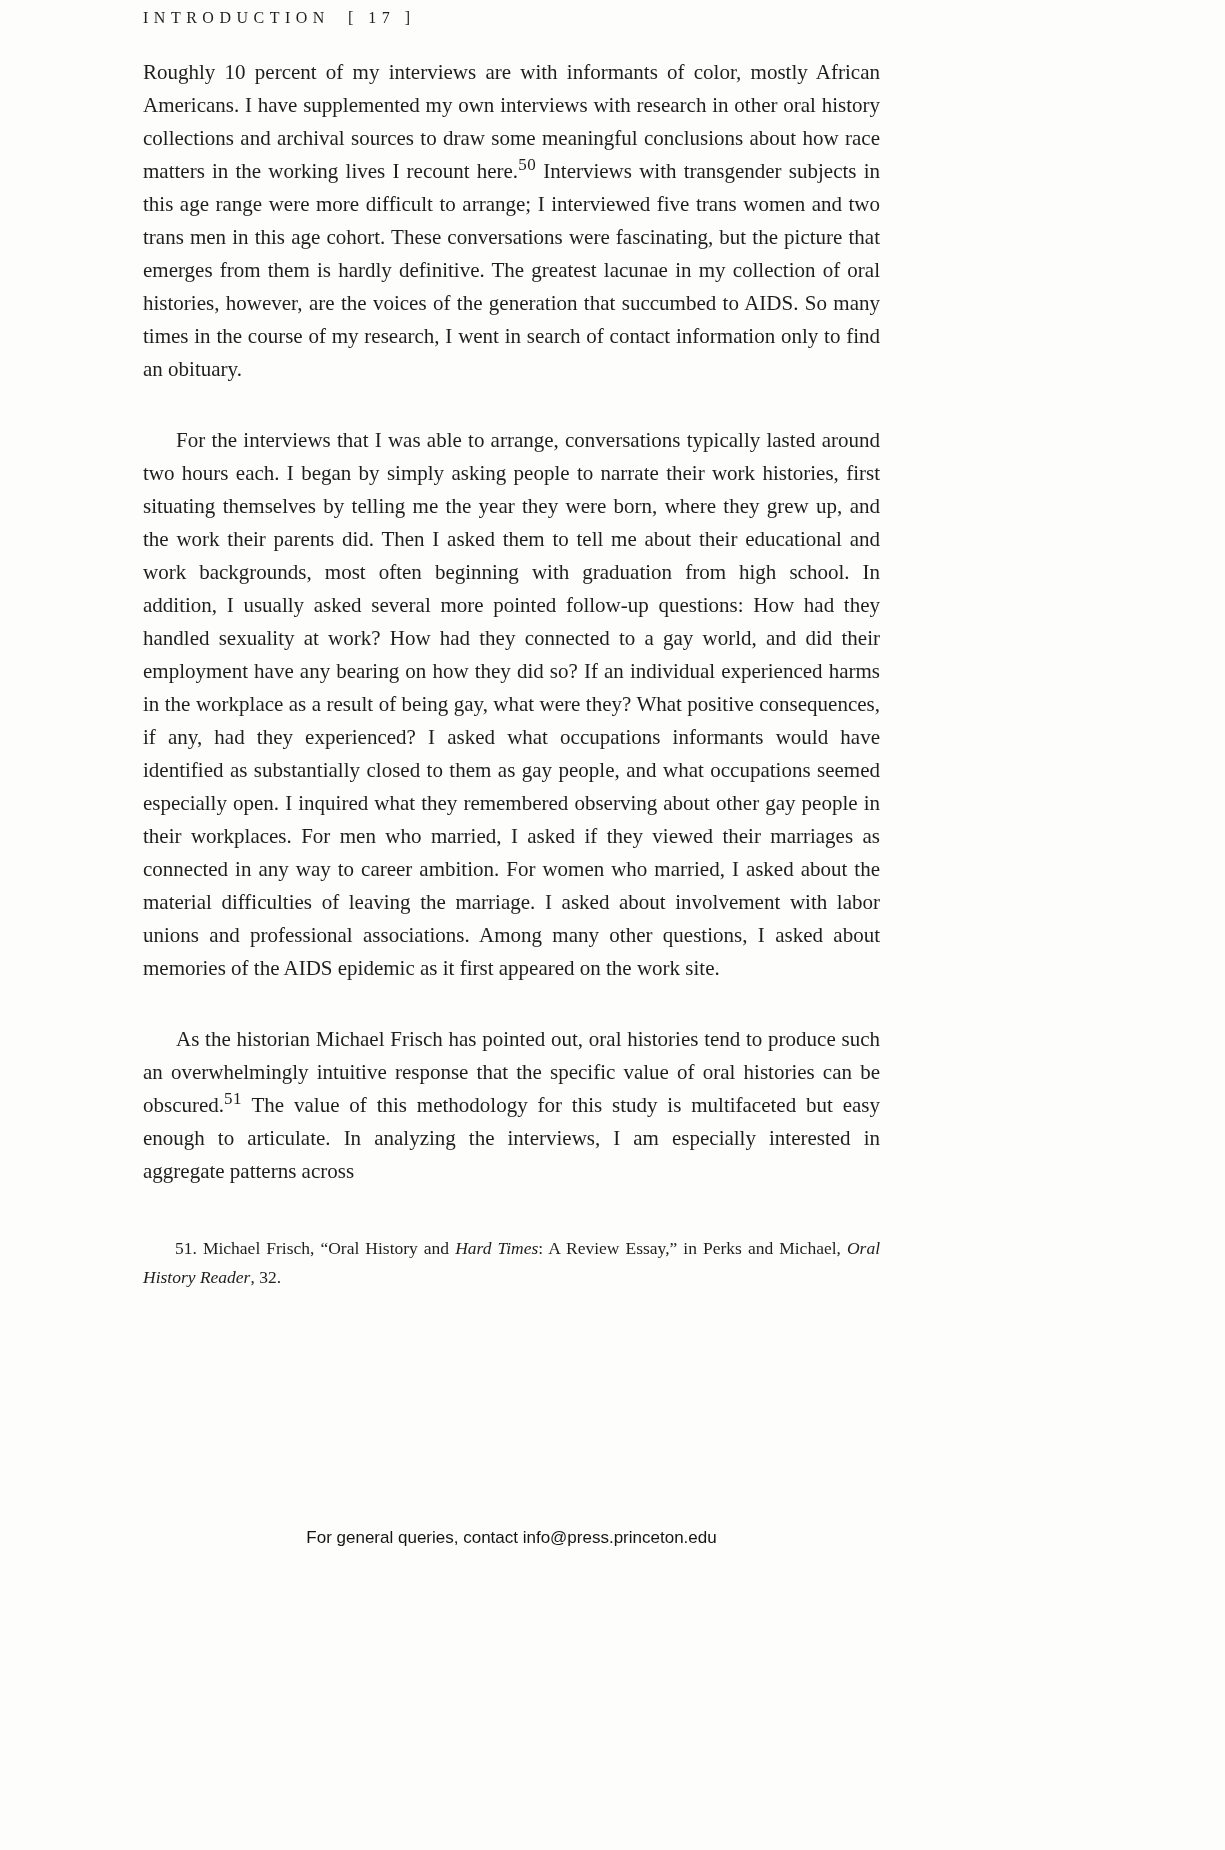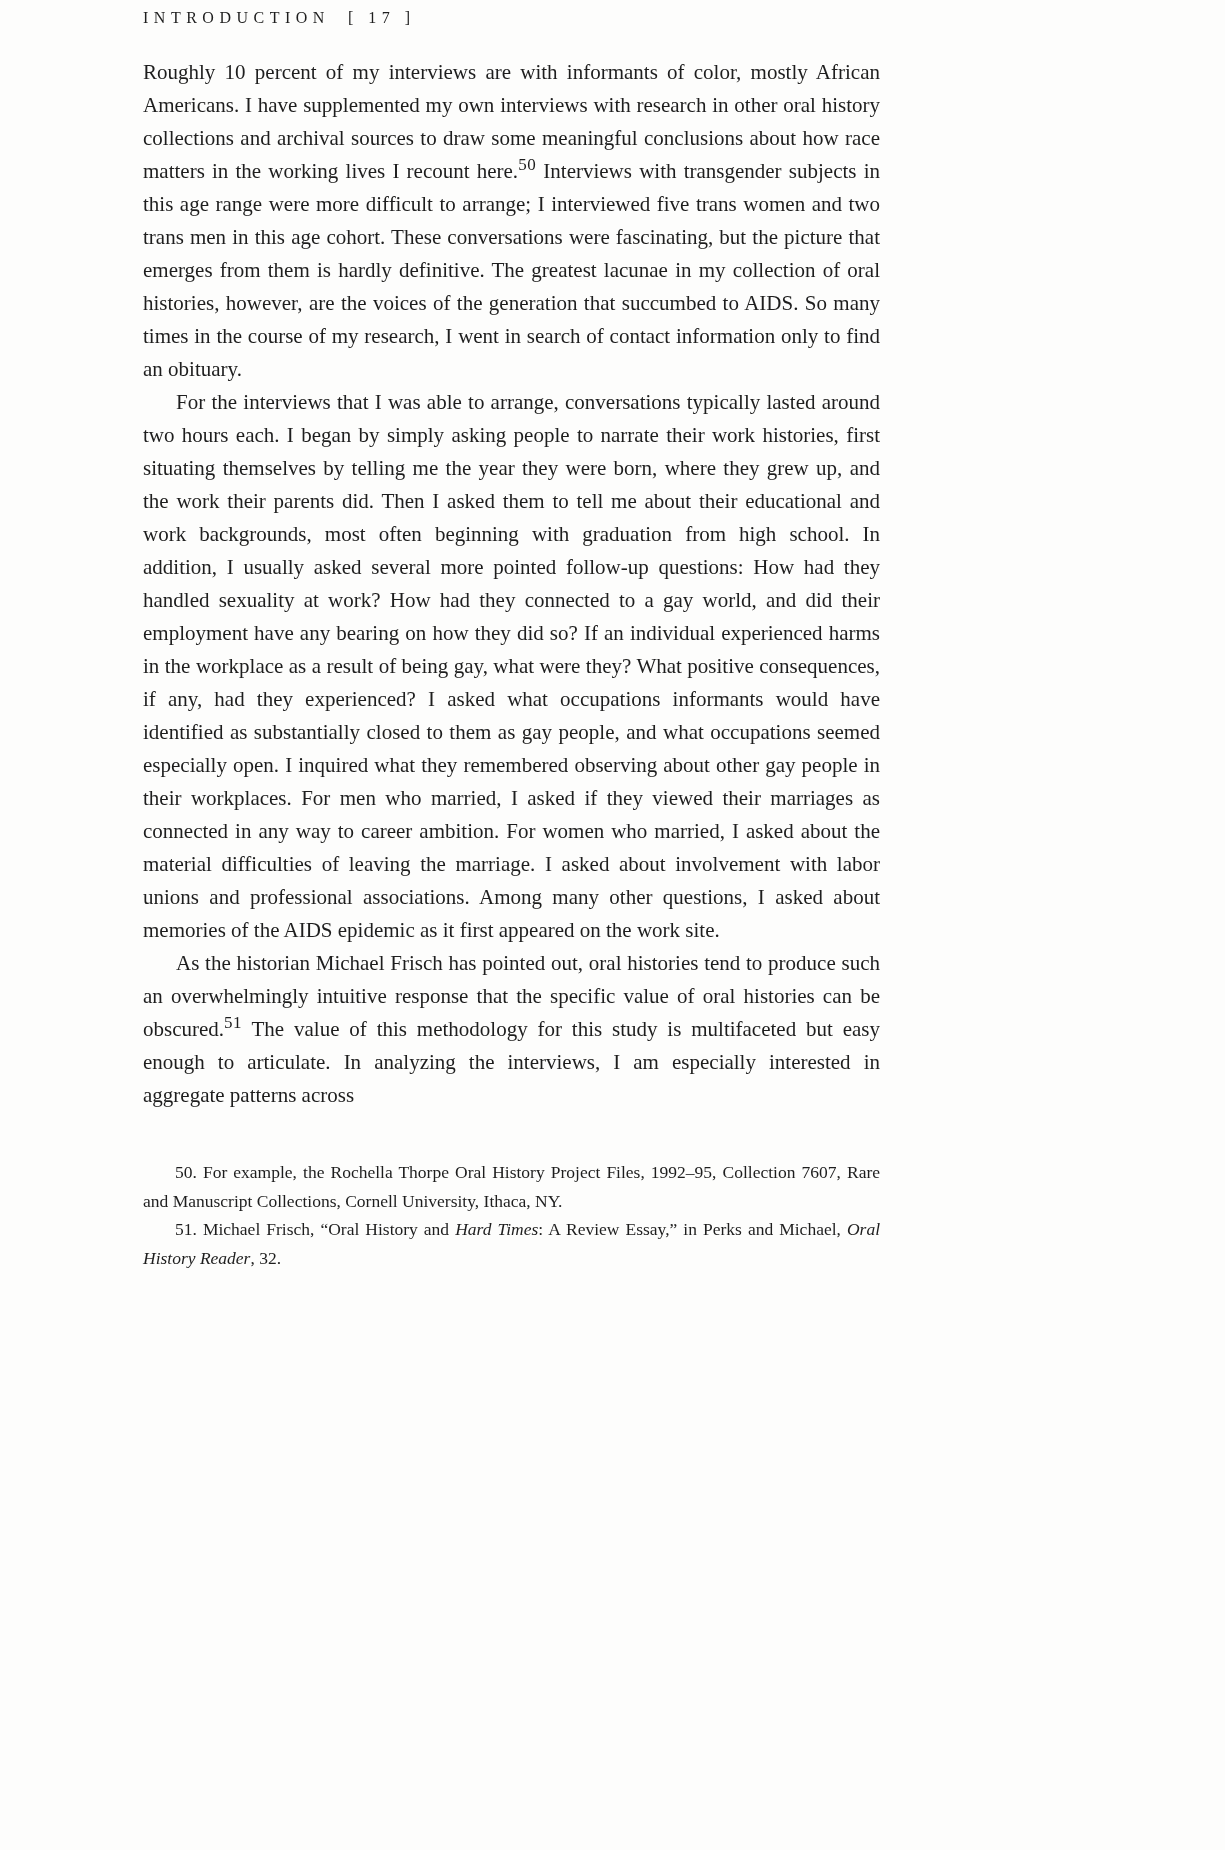--- a/index.html
+++ b/index.html
@@ -36,21 +36,21 @@
     white-space: nowrap;
   }
   .running-head .page-num { margin-left: 18px; }
   .body-text {
     margin-top: 29px;
     font-size: 21px;
     line-height: 33px;
     text-align: justify;
   }
   .body-text p { margin: 0; }
-  .body-text p.indent { text-indent: 33px; }
+  .body-text p.indent { text-indent: 33px; margin-top: 38px; }
   sup.fn-ref {
     font-size: 17px;
     position: relative;
     top: -8px;
     line-height: 0;
     vertical-align: baseline;
     letter-spacing: 0.5px;
   }
   .footnotes {
     margin-top: 46px;
@@ -81,18 +81,18 @@
     <span>INTRODUCTION</span><span class="page-num">[ 17 ]</span>
   </div>
 
   <div class="body-text">
     <p><span>Roughly 10 percent of my interviews are with informants of color, mostly African Americans. I have supplemented my own interviews with research in other oral history collections and archival sources to draw some meaningful conclusions about how race matters in the working lives I recount here.</span><sup class="fn-ref">50</sup><span> Interviews with transgender subjects in this age range were more difficult to arrange; I interviewed five trans women and two trans men in this age cohort. These conversations were fascinating, but the picture that emerges from them is hardly definitive. The greatest lacunae in my collection of oral histories, however, are the voices of the generation that succumbed to AIDS. So many times in the course of my research, I went in search of contact information only to find an obituary.</span></p>
     <p class="indent"><span>For the interviews that I was able to arrange, conversations typically lasted around two hours each. I began by simply asking people to narrate their work histories, first situating themselves by telling me the year they were born, where they grew up, and the work their parents did. Then I asked them to tell me about their educational and work backgrounds, most often beginning with graduation from high school. In addition, I usually asked several more pointed follow-up questions: How had they handled sexuality at work? How had they connected to a gay world, and did their employment have any bearing on how they did so? If an individual experienced harms in the workplace as a result of being gay, what were they? What positive consequences, if any, had they experienced? I asked what occupations informants would have identified as substantially closed to them as gay people, and what occupations seemed especially open. I inquired what they remembered observing about other gay people in their workplaces. For men who married, I asked if they viewed their marriages as connected in any way to career ambition. For women who married, I asked about the material difficulties of leaving the marriage. I asked about involvement with labor unions and professional associations. Among many other questions, I asked about memories of the AIDS epidemic as it first appeared on the work site.</span></p>
     <p class="indent"><span>As the historian Michael Frisch has pointed out, oral histories tend to produce such an overwhelmingly intuitive response that the specific value of oral histories can be obscured.</span><sup class="fn-ref">51</sup><span> The value of this methodology for this study is multifaceted but easy enough to articulate. In analyzing the interviews, I am especially interested in aggregate patterns across</span></p>
   </div>
 
   <div class="footnotes">
-    <p><span>50. For example, the Rochella Thorpe Oral History Project Files, 1992–95, Collection 7607, Rare and Manuscript Collections, Cornell University, Ithaca, NY.</span></p>
     <p><span>51. Michael Frisch, “Oral History and </span><em>Hard Times</em><span>: A Review Essay,” in Perks and Michael, </span><em>Oral History Reader</em><span>, 32.</span></p>
   </div>
 
+  <div class="page-footer">For general queries, contact info@press.princeton.edu</div>
 
 </div>
 
 </body></html>

